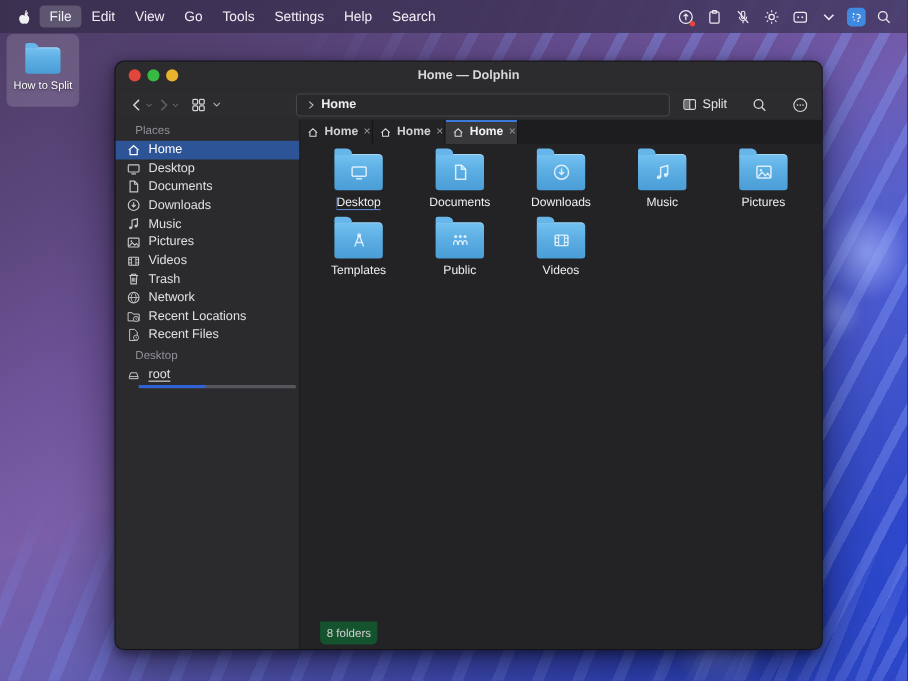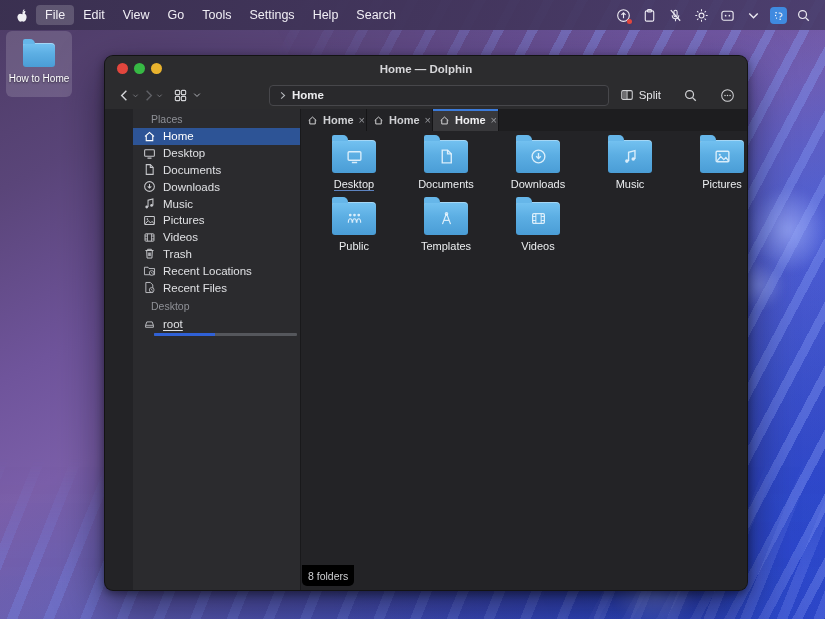--- a/index.html
+++ b/index.html
@@ -76,21 +76,21 @@
   #view-chevron{margin-left:4px;color:#b9bbc0;}
   #view-chevron svg{width:10px;height:10px;}
   #crumbbar{flex:1;height:19px;background:#29292c;border:1px solid #47474b;border-radius:4px;
     display:flex;align-items:center;padding:0 7px;gap:4px;}
   #crumb-arrow{color:#b9bcc0;display:flex;} #crumb-arrow svg{width:11px;height:11px;}
   #crumb-text{font-size:11.5px;font-weight:700;color:#ececee;}
   #right-group{display:flex;align-items:center;gap:22px;margin-left:11px;}
   #split-btn{display:flex;align-items:center;gap:5px;color:#e4e4e7;font-size:11.5px;}
   #split-btn svg{width:14px;height:14px;}
   
-  #win-main{position:relative;height:483px;margin-left:28px;}
+  #win-main{position:relative;height:483px;}
   #sidebar{position:absolute;left:0;top:0;bottom:0;width:168px;background:#2b2b2e;
     border-right:1px solid #19191b;box-sizing:border-box;}
   .side-header{height:20px;display:flex;align-items:center;padding-left:18px;
     font-size:10.5px;color:#8f9197;}
   .side-header.first{height:19px;}
   .side-item{height:16.8px;display:flex;align-items:center;gap:7px;padding-left:10px;
     font-size:11.5px;color:#dfe0e3;}
   .side-item .icon{width:13px;height:13px;display:flex;color:#c7c8cc;}
   .side-item .icon svg{width:13px;height:13px;}
   .side-item.selected{background:#2d5496;color:#fff;}
@@ -104,22 +104,22 @@
   .tab .icon{display:flex;color:#d8d9db;} .tab .icon svg{width:11px;height:11px;}
   .tab-label{flex:1;font-size:11px;font-weight:600;}
   .tab-close{font-size:11px;color:#95969b;line-height:1;}
   .tab.active{background:#38383b;color:#f0f0f2;box-shadow:inset 0 2px 0 #3b7ad9;}
   #content{position:absolute;left:168px;right:0;top:22px;bottom:0;background:#232326;}
   #folders{display:grid;grid-template-columns:repeat(5,92px);grid-auto-rows:62px;
     padding:4px 0 0 7px;justify-items:center;}
   .folder-cell{display:flex;flex-direction:column;align-items:center;width:90px;}
   .folder-label{margin-top:5px;font-size:11px;color:#eceef0;line-height:12px;}
   .folder-label.focused{box-shadow:0 1px 0 #5d83c0;}
-  #status-chip{position:absolute;left:1px;bottom:6px;height:21px;min-width:44px;padding:0 6px;
-    background:#000000;border-radius:0 0 5px 5px;display:flex;align-items:center;justify-content:center;
+  #status-chip{position:absolute;left:18px;bottom:6px;height:21px;min-width:44px;padding:0 6px;
+    background:#14532d;border-radius:0 0 5px 5px;display:flex;align-items:center;justify-content:center;
     font-size:10.5px;color:#cfd0d3;box-sizing:border-box;}
 </style>
 </head>
 <body>
 
 <div id="wallpaper">
   <div id="wall-stripes"></div>
   <div id="wall-stripes2"></div>
   <div class="coil c1"></div>
   <div class="coil c2"></div>
@@ -195,21 +195,21 @@
         <svg viewBox="0 0 16 16">
           <circle cx="7" cy="7" r="4.2" stroke="currentColor" fill="none" stroke-width="1.3"></circle>
           <path d="M10.2 10.2 13.6 13.6" stroke="currentColor" fill="none" stroke-width="1.3"></path>
         </svg>
       </span>
     </div>
 </div>
 
 <div id="desktop-icon">
   <div class="folder mini"></div>
-  <span class="dlabel">How to Home</span>
+  <span class="dlabel">How to Split</span>
 </div>
 
 <div id="window">
   <div id="titlebar">
     <div id="lights">
       <span class="light red"></span>
       <span class="light green"></span>
       <span class="light yellow"></span>
     </div>
     <span id="win-title">Home — Dolphin</span>
@@ -360,20 +360,29 @@
             <svg viewBox="0 0 16 16">
               <path d="M3 4.3h10M5.7 4.3V2.8h4.6v1.5M4.5 4.3 5 13.6h6l.5-9.3" stroke="currentColor" fill="none" stroke-width="1.2"></path>
               <path d="M6.6 6.8v4.4M8 6.8v4.4M9.4 6.8v4.4" stroke="currentColor" fill="none" stroke-width="1"></path>
             </svg>
           </span>
           <span class="side-label">Trash</span>
         </div>
         <div class="side-item">
           <span class="icon ">
             <svg viewBox="0 0 16 16">
+              <circle cx="8" cy="8" r="6" stroke="currentColor" fill="none" stroke-width="1.2"></circle>
+              <path d="M2 8h12M8 2c-3.8 3.8-3.8 8.2 0 12M8 2c3.8 3.8 3.8 8.2 0 12" stroke="currentColor" fill="none" stroke-width="1"></path>
+            </svg>
+          </span>
+          <span class="side-label">Network</span>
+        </div>
+        <div class="side-item">
+          <span class="icon ">
+            <svg viewBox="0 0 16 16">
               <path d="M1.8 4h4.4l1.2 1.6h6.8v7.6H1.8z" stroke="currentColor" fill="none" stroke-width="1.1"></path>
               <circle cx="10.7" cy="11" r="2.9" fill="#2b2b2e" stroke="currentColor" stroke-width="1"></circle>
               <path d="M10.7 9.7V11l1 .7" stroke="currentColor" fill="none" stroke-width=".9"></path>
             </svg>
           </span>
           <span class="side-label">Recent Locations</span>
         </div>
         <div class="side-item">
           <span class="icon ">
             <svg viewBox="0 0 16 16">
@@ -481,49 +490,49 @@
             <div class="folder">
               <span class="emblem">
                 <svg viewBox="0 0 16 16">
                   <rect x="2" y="3" width="12" height="10" rx="1" stroke="currentColor" fill="none" stroke-width="1.3"></rect>
                   <circle cx="5.4" cy="6.3" r="1" fill="currentColor"></circle>
                   <path d="M3 12l3.4-4 2.8 3 2-2 2.4 3" stroke="currentColor" fill="none" stroke-width="1.2"></path>
                 </svg>
               </span>
             </div>
             <span class="folder-label">Pictures</span>
+          </div>
+          <div class="folder-cell">
+            <div class="folder">
+              <span class="emblem">
+                <svg viewBox="0 0 16 16">
+                  <path d="M8 3.2 4.2 13.3M8 3.2l3.8 10.1M5.4 9.8h5.2" stroke="currentColor" fill="none" stroke-width="1.2"></path>
+                  <circle cx="8" cy="3.6" r="1.2" stroke="currentColor" fill="none" stroke-width="1"></circle>
+                </svg>
+              </span>
+            </div>
+            <span class="folder-label">Templates</span>
           </div>
           <div class="folder-cell">
             <div class="folder">
               <span class="emblem">
                 <svg viewBox="0 0 16 16">
                   <circle cx="4" cy="4.8" r="1.3" fill="currentColor"></circle>
                   <circle cx="8" cy="4.8" r="1.3" fill="currentColor"></circle>
                   <circle cx="12" cy="4.8" r="1.3" fill="currentColor"></circle>
                   <path d="M2.2 12c0-2.2.9-3.8 1.8-3.8S5.8 9.8 5.8 12M6.2 12c0-2.2.9-3.8 1.8-3.8s1.8 1.6 1.8 3.8M10.2 12c0-2.2.9-3.8 1.8-3.8s1.8 1.6 1.8 3.8" stroke="currentColor" fill="none" stroke-width="1.1"></path>
                 </svg>
               </span>
             </div>
             <span class="folder-label">Public</span>
           </div>
           <div class="folder-cell">
             <div class="folder">
               <span class="emblem">
                 <svg viewBox="0 0 16 16">
-                  <path d="M8 3.2 4.2 13.3M8 3.2l3.8 10.1M5.4 9.8h5.2" stroke="currentColor" fill="none" stroke-width="1.2"></path>
-                  <circle cx="8" cy="3.6" r="1.2" stroke="currentColor" fill="none" stroke-width="1"></circle>
-                </svg>
-              </span>
-            </div>
-            <span class="folder-label">Templates</span>
-          </div>
-          <div class="folder-cell">
-            <div class="folder">
-              <span class="emblem">
-                <svg viewBox="0 0 16 16">
                   <rect x="2.5" y="3.5" width="11" height="9" rx="1" stroke="currentColor" fill="none" stroke-width="1.2"></rect>
                   <path d="M5.5 3.5v9M10.5 3.5v9M2.5 6.2h3M2.5 9.8h3M10.5 6.2h3M10.5 9.8h3" stroke="currentColor" fill="none" stroke-width="1"></path>
                 </svg>
               </span>
             </div>
             <span class="folder-label">Videos</span>
           </div>
         </div>
       <div id="status-chip">8 folders</div>
     </div>

